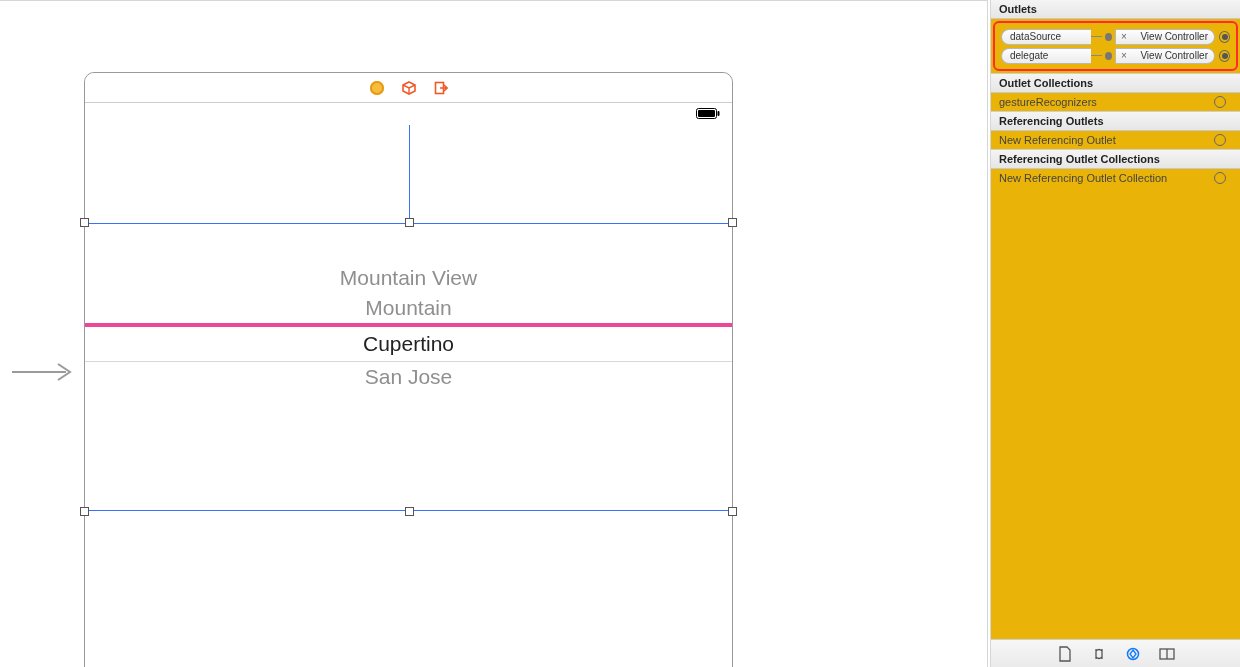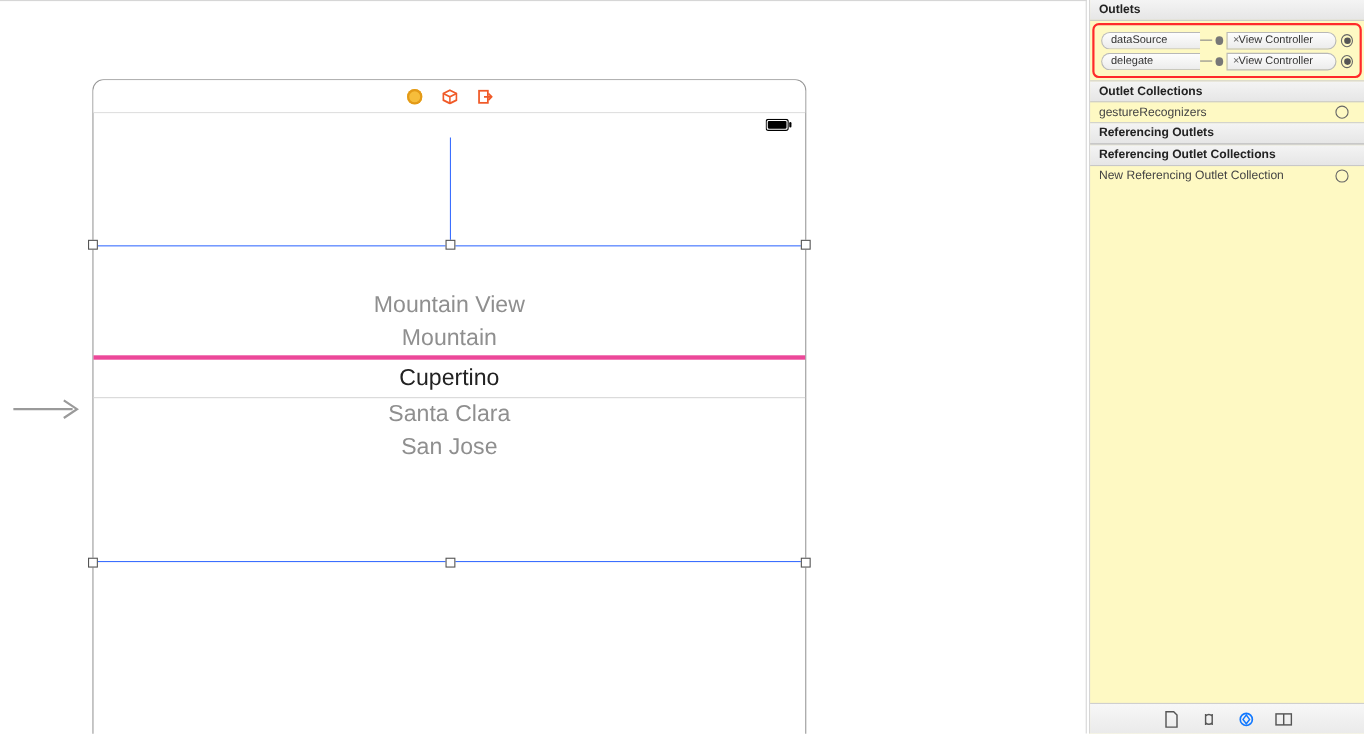--- a/index.html
+++ b/index.html
@@ -69,21 +69,21 @@
     display: flex; flex-direction: column; align-items: center;
     font-size: 21px;
   }
   .picker .row { width: 100%; text-align: center; padding: 3px 0; color: #8f8f8f; }
   .picker .row.selected { color: #222; border-top: 4px solid #ec4899; border-bottom: 1px solid #d8d8d8; padding: 5px 0; }
 
   
   .inspector {
     position: absolute; right: 0; top: 0; width: 250px; height: 667px;
     border-left: 1px solid #d6d6d6;
-    background: #fef9c3;
+    background: #eab308;
     display: flex; flex-direction: column;
     font-size: 11px;
     color: #222;
   }
   .section-header {
     background: linear-gradient(#f4f4f4,#e6e6e6);
     border-top: 1px solid #cfcfcf;
     border-bottom: 1px solid #c8c8c8;
     font-weight: 600;
     padding: 3px 8px;
@@ -103,21 +103,21 @@
     border-top-left-radius: 9px; border-bottom-left-radius: 9px;
     height: 16px; padding: 0 8px; line-height: 14px; font-size: 10px;
     color: #333;
   }
   .pill-right {
     flex: 0 0 100px;
     background: linear-gradient(#fdfdfd,#ececec);
     border: 1px solid #b8b8b8;
     border-top-right-radius: 9px; border-bottom-right-radius: 9px;
     height: 16px; padding: 0 6px 0 10px; line-height: 14px; font-size: 10px;
-    color: #333; position: relative;
+    color: #333; position: relative; text-align: right;
   }
   .pill-right::before {
     content: "×"; position: absolute; left: 5px; top: 0; font-size: 10px; color: #666;
   }
   .connector-dot {
     width: 8px; height: 8px; border-radius: 50%; background: #777;
     margin: 0 3px; position: relative;
   }
   .connector-line {
     width: 12px; height: 1px; background: #888;
@@ -191,21 +191,20 @@
     <div class="sel-bot">
       <div class="handle left"></div>
       <div class="handle mid"></div>
       <div class="handle right"></div>
     </div>
 
     <div class="picker">
       <div class="row">Mountain View</div>
       <div class="row">Mountain</div>
       <div class="row selected">Cupertino</div>
-      <div class="row">Santa Clara</div>
       <div class="row">San Jose</div>
     </div>
   </div>
 </div>
 
 <div class="inspector">
 
   <div class="section-header">Outlets</div>
   <div class="highlight-box">
     <div class="section-body">
@@ -230,20 +229,24 @@
     </div>
   </div>
 
   <div class="section-header">Outlet Collections</div>
   <div class="plain-row">
     <span>gestureRecognizers</span>
     <span class="port-empty"></span>
   </div>
 
   <div class="section-header">Referencing Outlets</div>
+  <div class="plain-row">
+    <span>New Referencing Outlet</span>
+    <span class="port-empty"></span>
+  </div>
 
   <div class="section-header">Referencing Outlet Collections</div>
   <div class="plain-row">
     <span>New Referencing Outlet Collection</span>
     <span class="port-empty"></span>
   </div>
 
   <div class="inspector-footer">
     <div class="ft-ico">
       <svg width="14" height="16" viewBox="0 0 14 16">

